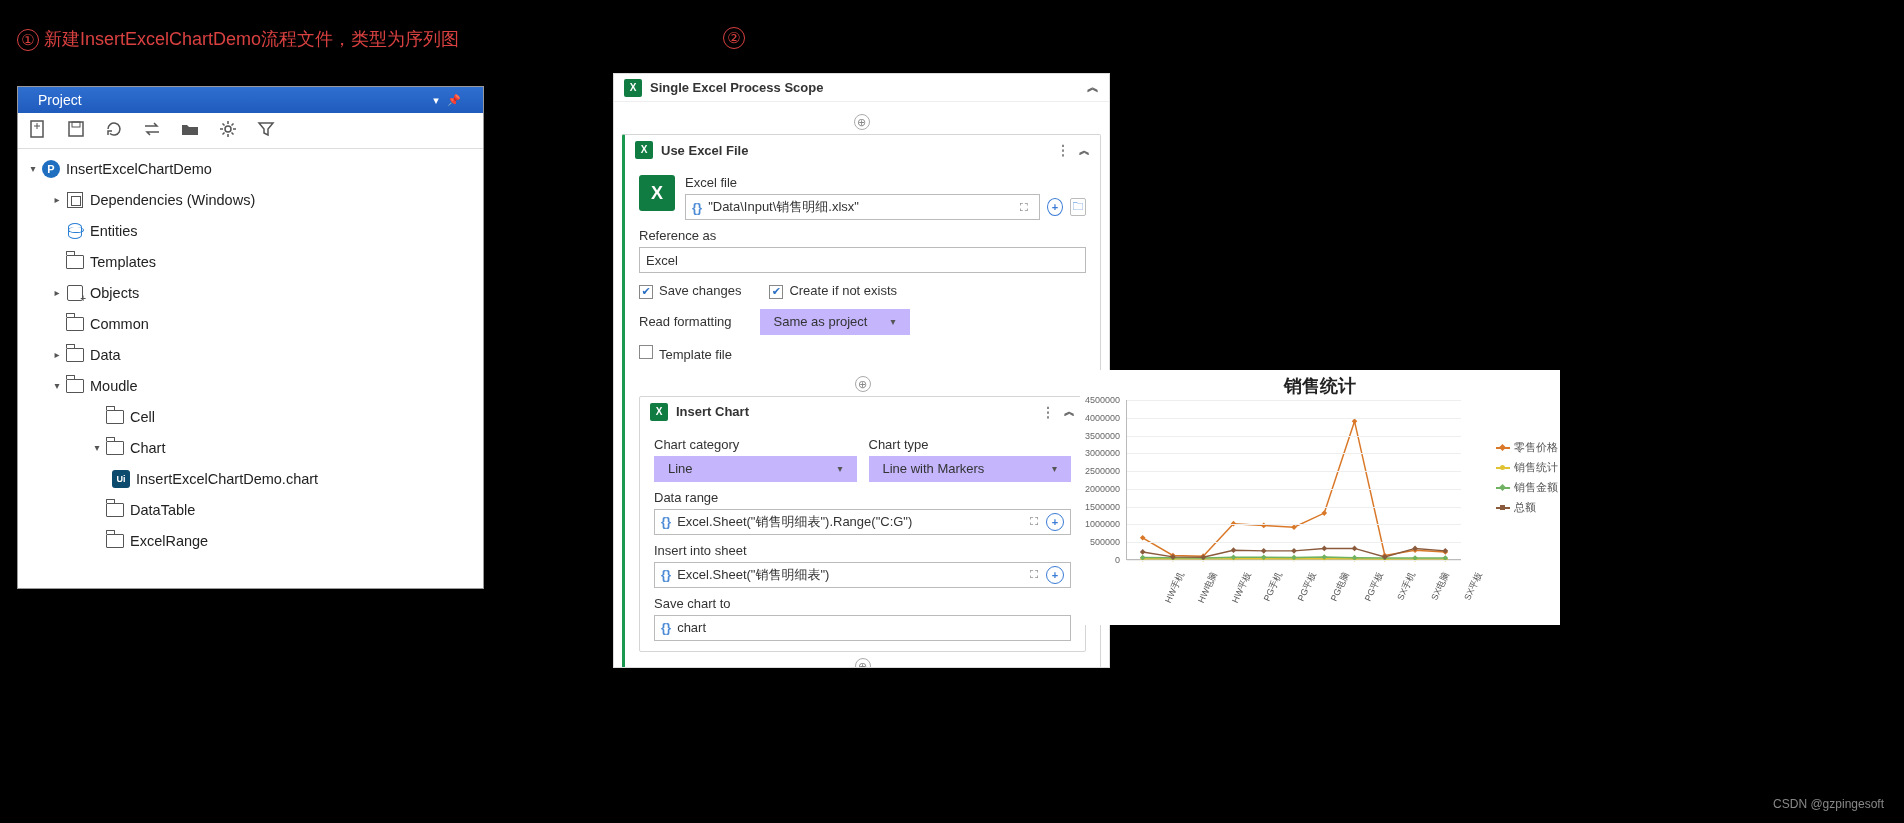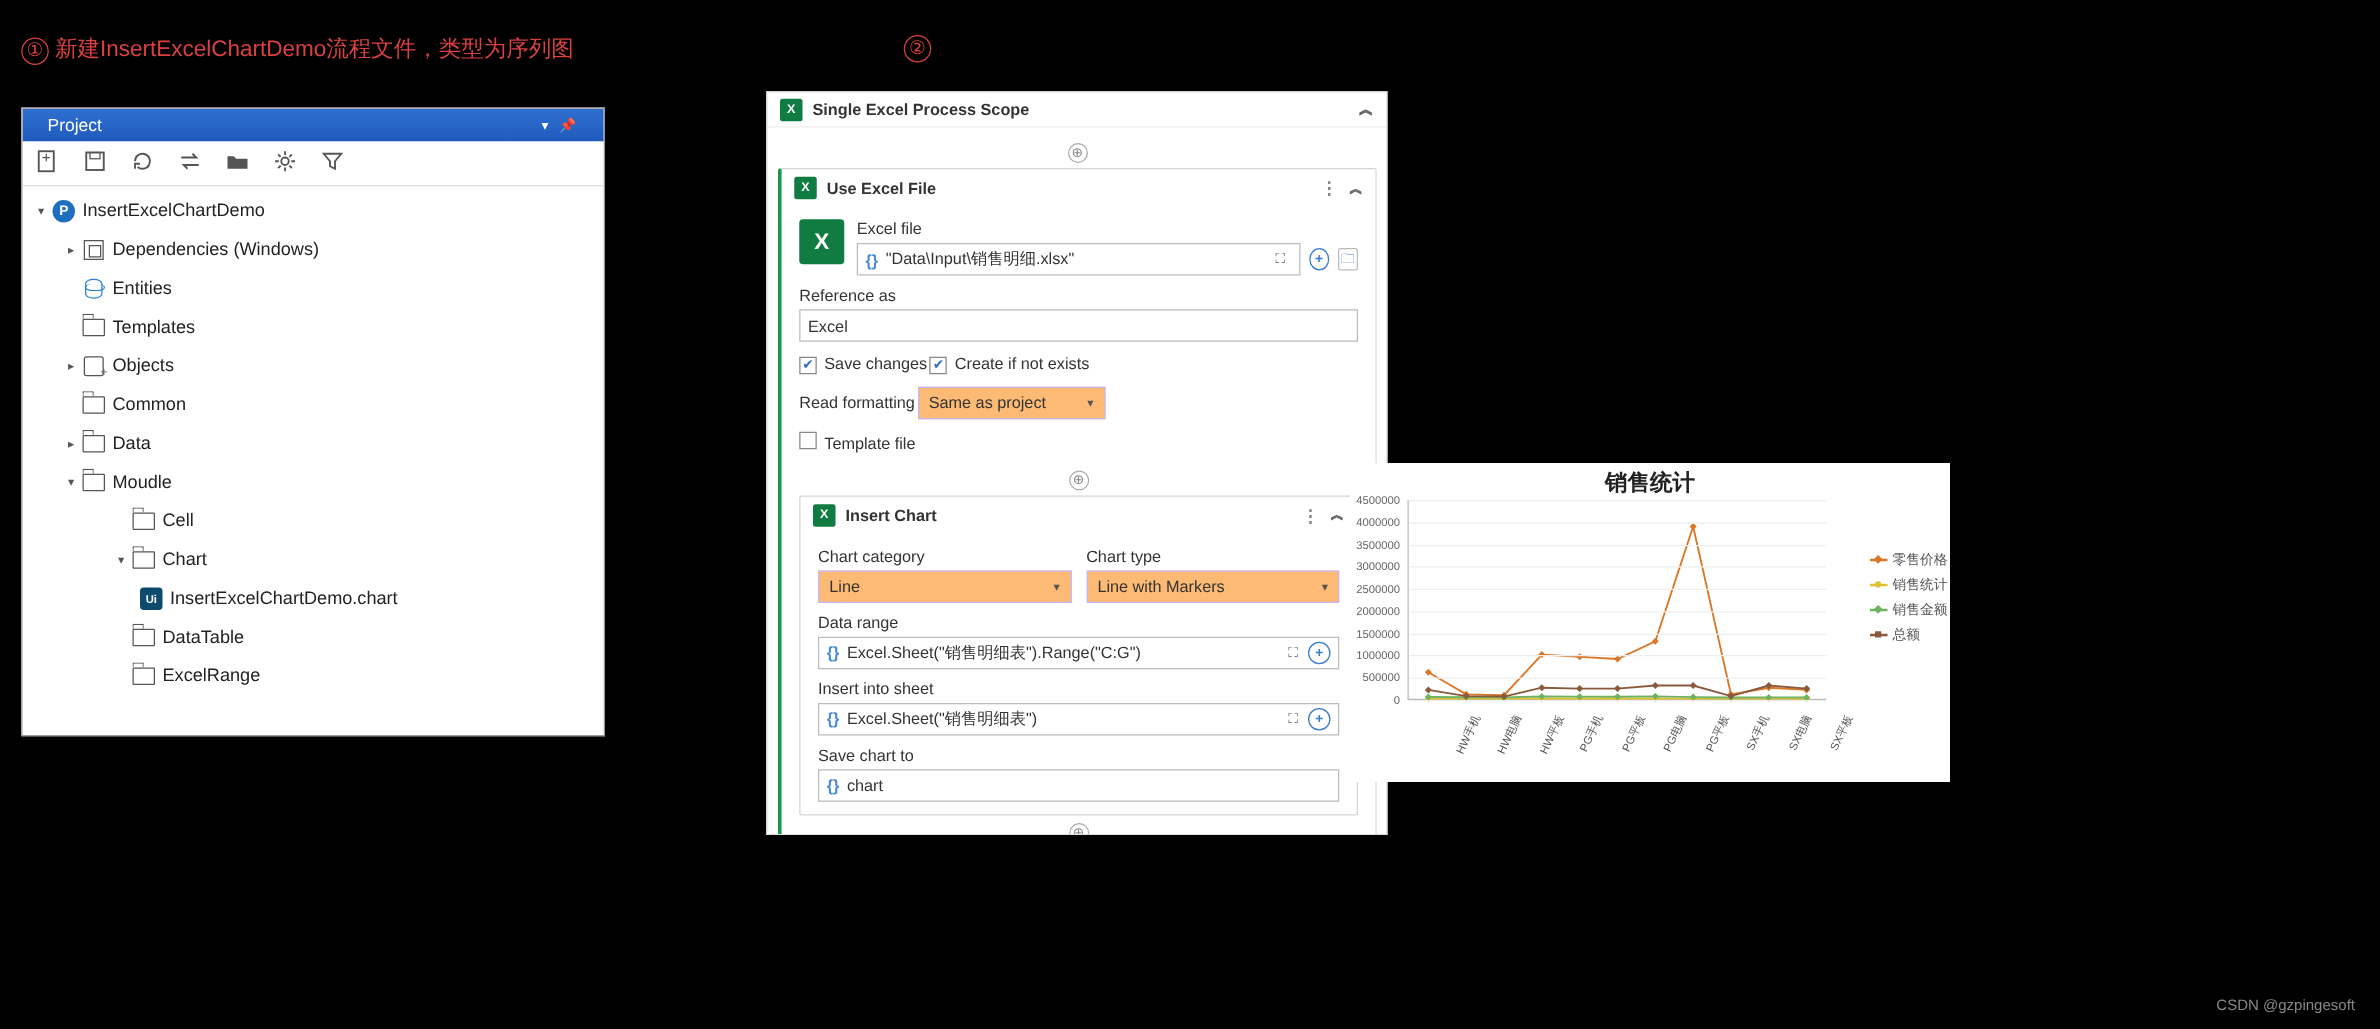--- a/index.html
+++ b/index.html
@@ -35,23 +35,23 @@
   .act-head .dots { margin-left: auto; color: #888; letter-spacing: 1px; font-size: 14px; }
   .act-head .coll { margin-left: 8px; font-size: 11px; color: #666; }
   .act-body { padding: 10px 14px; font-size: 13px; color: #333; }
   .label { margin-bottom: 4px; margin-top: 8px; }
   .input-like { border: 1px solid #bbb; height: 26px; display: flex; align-items: center; padding: 0 6px; background: #fff; width: 100%; font-size: 13px; }
   .input-like .expr-brace { color: #4b8bd6; font-weight: 700; margin-right: 6px; }
   .input-like .spacer { flex: 1; }
   .mini-btn { width: 18px; height: 18px; display: flex; align-items: center; justify-content: center; font-size: 11px; color: #666; border: 1px solid transparent; margin-left: 3px; }
   .mini-btn.border { border-color: #bbb; border-radius: 2px; color:#3a7bd5; }
   .mini-btn.plus { color:#3a7bd5; border-color:#3a7bd5; border-radius:50%; font-weight:700; }
-  .row { display: flex; align-items: center; gap: 2px; margin-top: 10px; }
+  .row { display: flex; align-items: center; gap: 28px; margin-top: 10px; }
   .cb { width: 14px; height: 14px; border: 1px solid #888; display: inline-flex; align-items: center; justify-content: center; color: #2a6fc4; font-size: 11px; margin-right: 6px; }
-  .select { border: 1px solid #c4b5fd; height: 26px; display: flex; align-items: center; padding: 0 8px; background: #fdba74; }
+  .select { border: 6px solid #c4b5fd; height: 26px; display: flex; align-items: center; padding: 0 8px; background: #c4b5fd; }
   .select .caret-d { margin-left: auto; font-size: 10px; color: #555; }
   .two-col { display: flex; gap: 12px; }
   .two-col > div { flex: 1; }
   .excel-icon { width: 18px; height: 18px; background: #107c41; border-radius: 2px; color: #fff; font-size: 10px; line-height: 18px; text-align: center; margin-right: 8px; font-weight:700; }
   .big-excel-icon { width: 36px; height: 36px; background: #107c41; border-radius: 3px; color: #fff; font-size: 18px; line-height: 36px; text-align: center; margin-right: 10px; font-weight:700; flex-shrink:0; }
   .file-row { display:flex; align-items:flex-start; }
   .file-row .file-col { flex:1; }
 
   
   .chart { position: absolute; left: 1080px; top: 370px; width: 480px; height: 255px; background: #fff; }

